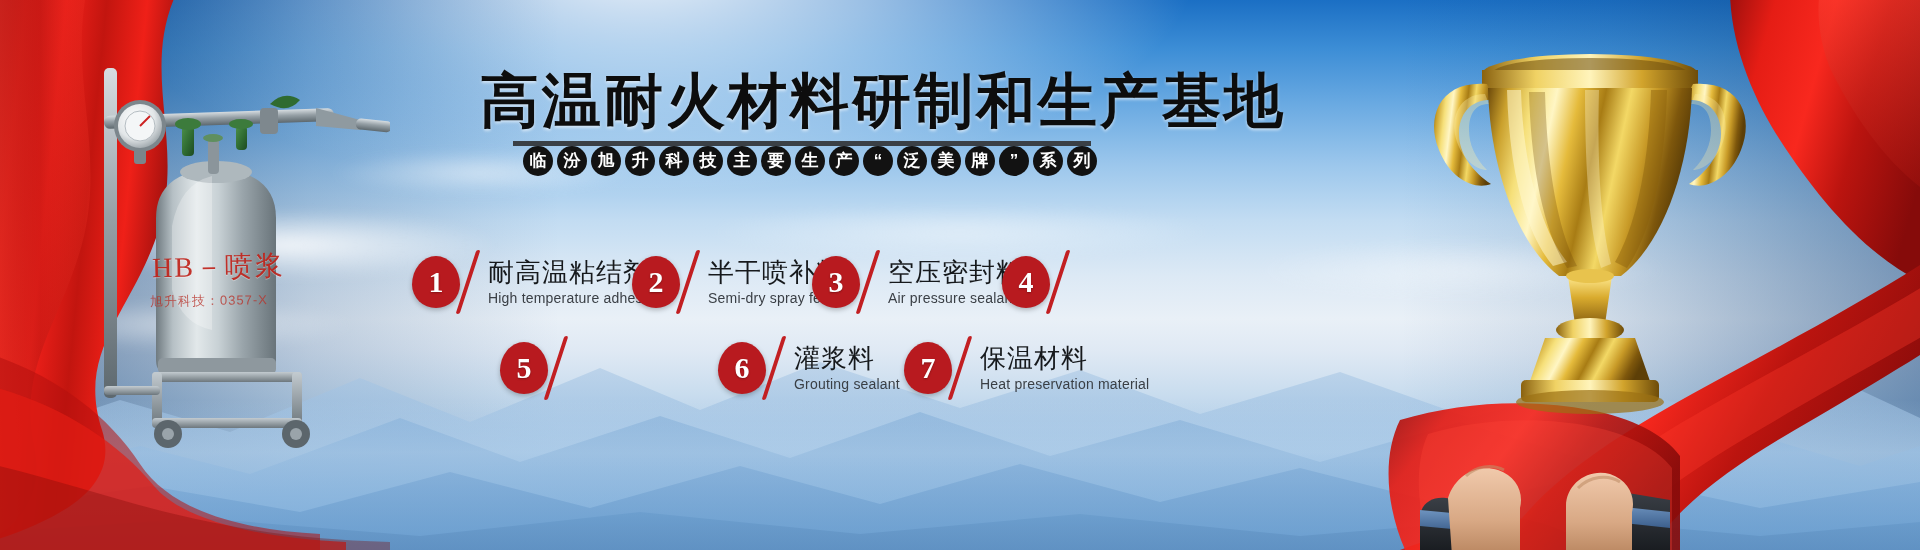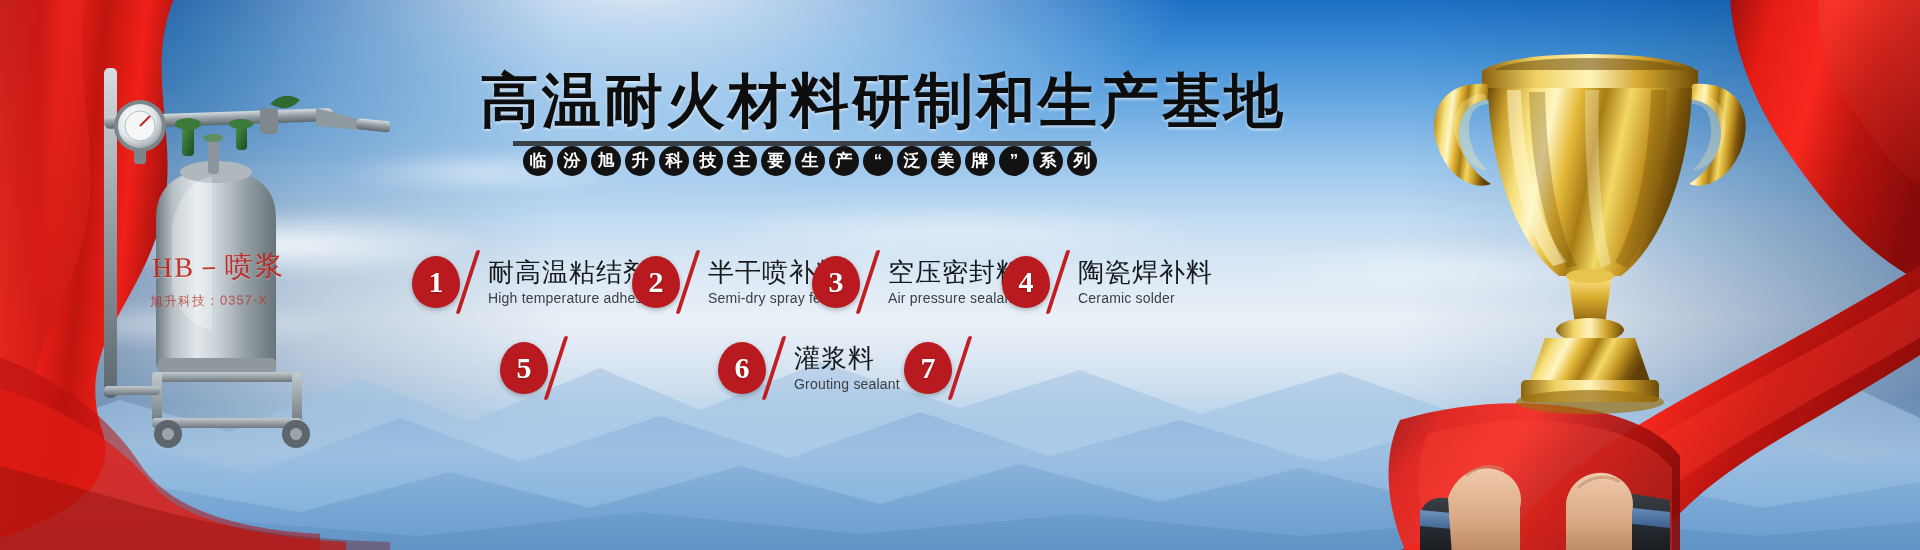--- a/index.html
+++ b/index.html
@@ -470,24 +470,20 @@
         <div class="en">Air pressure sealant</div>
       </div>
     </div>
 
     <div class="item" style="left:1002px;top:250px;">
       <div class="badge">
         <div class="drop"></div>
         <div class="num">4</div>
       </div>
       <div class="slash"></div>
-      <div class="labels">
-        <div class="cn">陶瓷焊补料</div>
-        <div class="en">Ceramic solder</div>
-      </div>
     </div>
 
     <div class="item" style="left:500px;top:336px;">
       <div class="badge">
         <div class="drop"></div>
         <div class="num">5</div>
       </div>
       <div class="slash"></div>
     </div>
 
@@ -502,16 +498,20 @@
         <div class="en">Grouting sealant</div>
       </div>
     </div>
 
     <div class="item" style="left:904px;top:336px;">
       <div class="badge">
         <div class="drop"></div>
         <div class="num">7</div>
       </div>
       <div class="slash"></div>
+      <div class="labels">
+        <div class="cn">保温材料</div>
+        <div class="en">Heat preservation material</div>
+      </div>
     </div>
   </div>
 
 </div>
 
 </body></html>

